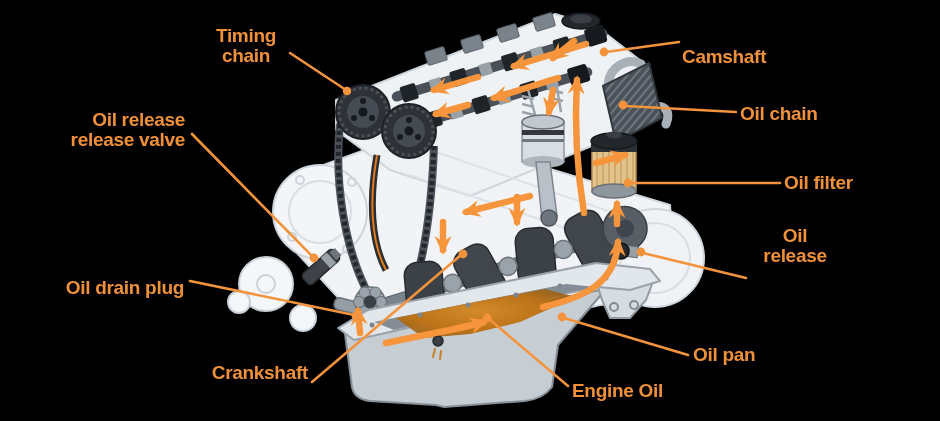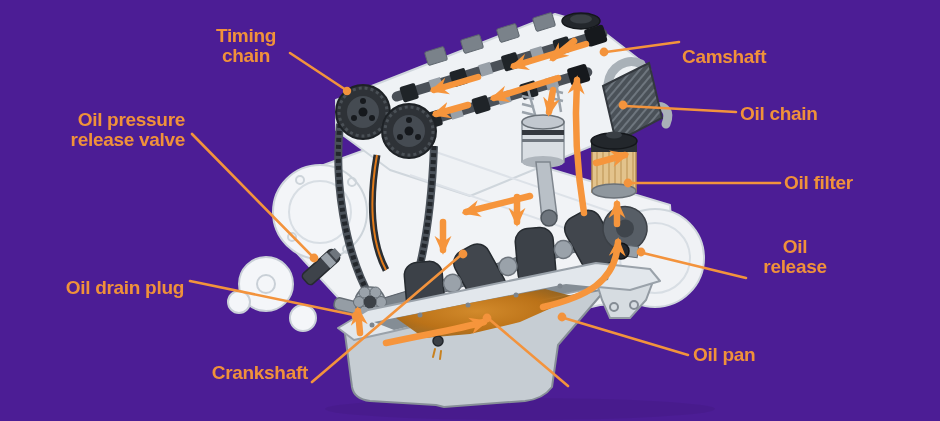--- a/index.html
+++ b/index.html
@@ -1,16 +1,16 @@
 <!DOCTYPE html>
 <html><head>
 <meta charset="utf-8">
 <style>
   html,body{margin:0;padding:0;background:#ffffff;}
-  #stage{position:relative;width:940px;height:421px;background:#4c1d95;overflow:hidden;
+  #stage{position:relative;width:940px;height:421px;background:#000000;overflow:hidden;
          font-family:"Liberation Sans",sans-serif;}
   #engine-svg{position:absolute;left:0;top:0;}
   .lbl{position:absolute;color:#F0913A;font-weight:700;font-size:19px;line-height:20px;
        letter-spacing:-0.3px;white-space:nowrap;}
   .lbl span{display:block;}
   .ta-r{text-align:right;}
   .ta-c{text-align:center;}
 </style>
 </head>
 <body>
@@ -264,38 +264,41 @@
     <circle cx="604" cy="52" r="4.4"></circle>
   </g>
 </svg>
 
 <div class="lbl ta-c" style="left:196px;top:26px;width:100px;">
   <span>Timing</span>
   <span>chain</span>
 </div>
 
 <div class="lbl ta-r" style="left:30px;top:110px;width:155px;">
-  <span>Oil pressure</span>
+  <span>Oil release</span>
   <span>release valve</span>
 </div>
 
 <div class="lbl ta-r" style="left:29px;top:271px;width:155px;margin-top:7px;">
   <span>Oil drain plug</span>
 </div>
 
 <div class="lbl ta-r" style="left:178px;top:363px;width:130px;">
   <span>Crankshaft</span>
 </div>
 
+<div class="lbl" style="left:572px;top:381px;">
+  <span>Engine Oil</span>
+</div>
 
 <div class="lbl" style="left:693px;top:345px;">
   <span>Oil pan</span>
 </div>
 
-<div class="lbl ta-c" style="left:745px;top:237px;width:100px;">
+<div class="lbl ta-c" style="left:745px;top:226px;width:100px;">
   <span>Oil</span>
   <span>release</span>
 </div>
 
 <div class="lbl" style="left:784px;top:173px;">
   <span>Oil filter</span>
 </div>
 
 <div class="lbl" style="left:740px;top:104px;">
   <span>Oil chain</span>

